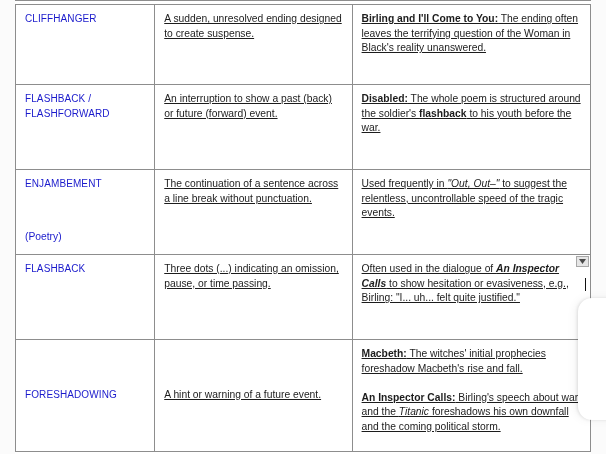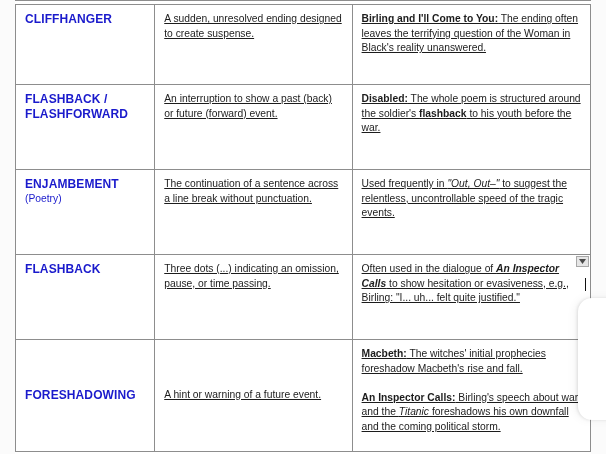--- a/index.html
+++ b/index.html
@@ -51,30 +51,31 @@
     line-height: 14.6px;
     color: #1c1c1c;
     background: #ffffff;
   }
   .col-term    { width: 139px; }
   .col-def     { width: 197px; }
   .col-example { width: 238px; }
 
   .term {
     color: #1a1acc;
-    font-weight: bold;
-    font-size: 12px;
+    font-weight: normal;
+    font-size: 10px;
     letter-spacing: 0.1px;
     display: block;
   }
   .term-sub {
     color: #1a1acc;
     font-weight: normal;
     font-size: 10.3px;
     display: block;
+    margin-top: 38px;
   }
 
   .def-text, .ex-text { display: block; text-decoration: underline; }
 
   b.em  { font-weight: bold; }
   i.it  { font-style: italic; }
   b.bi  { font-weight: bold; font-style: italic; }
 
   .spacer-line { display: block; height: 14.6px; }
 

